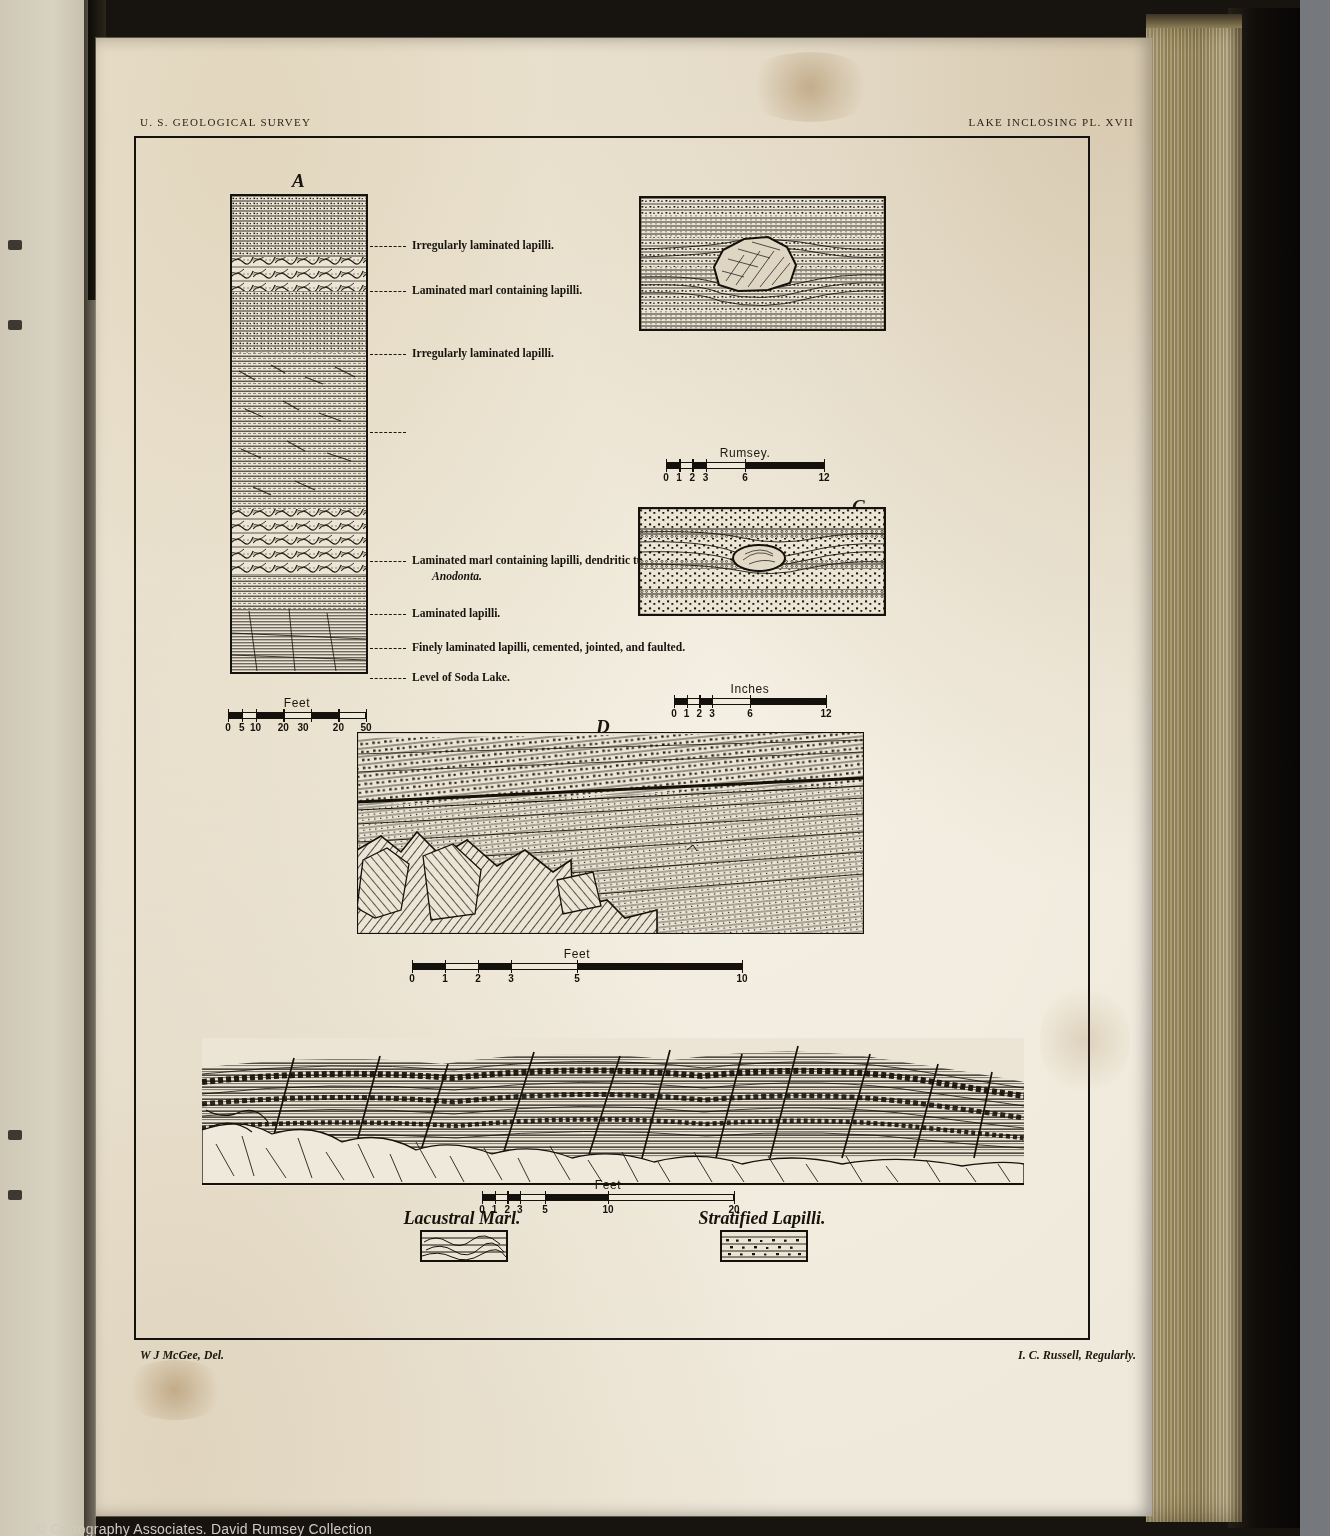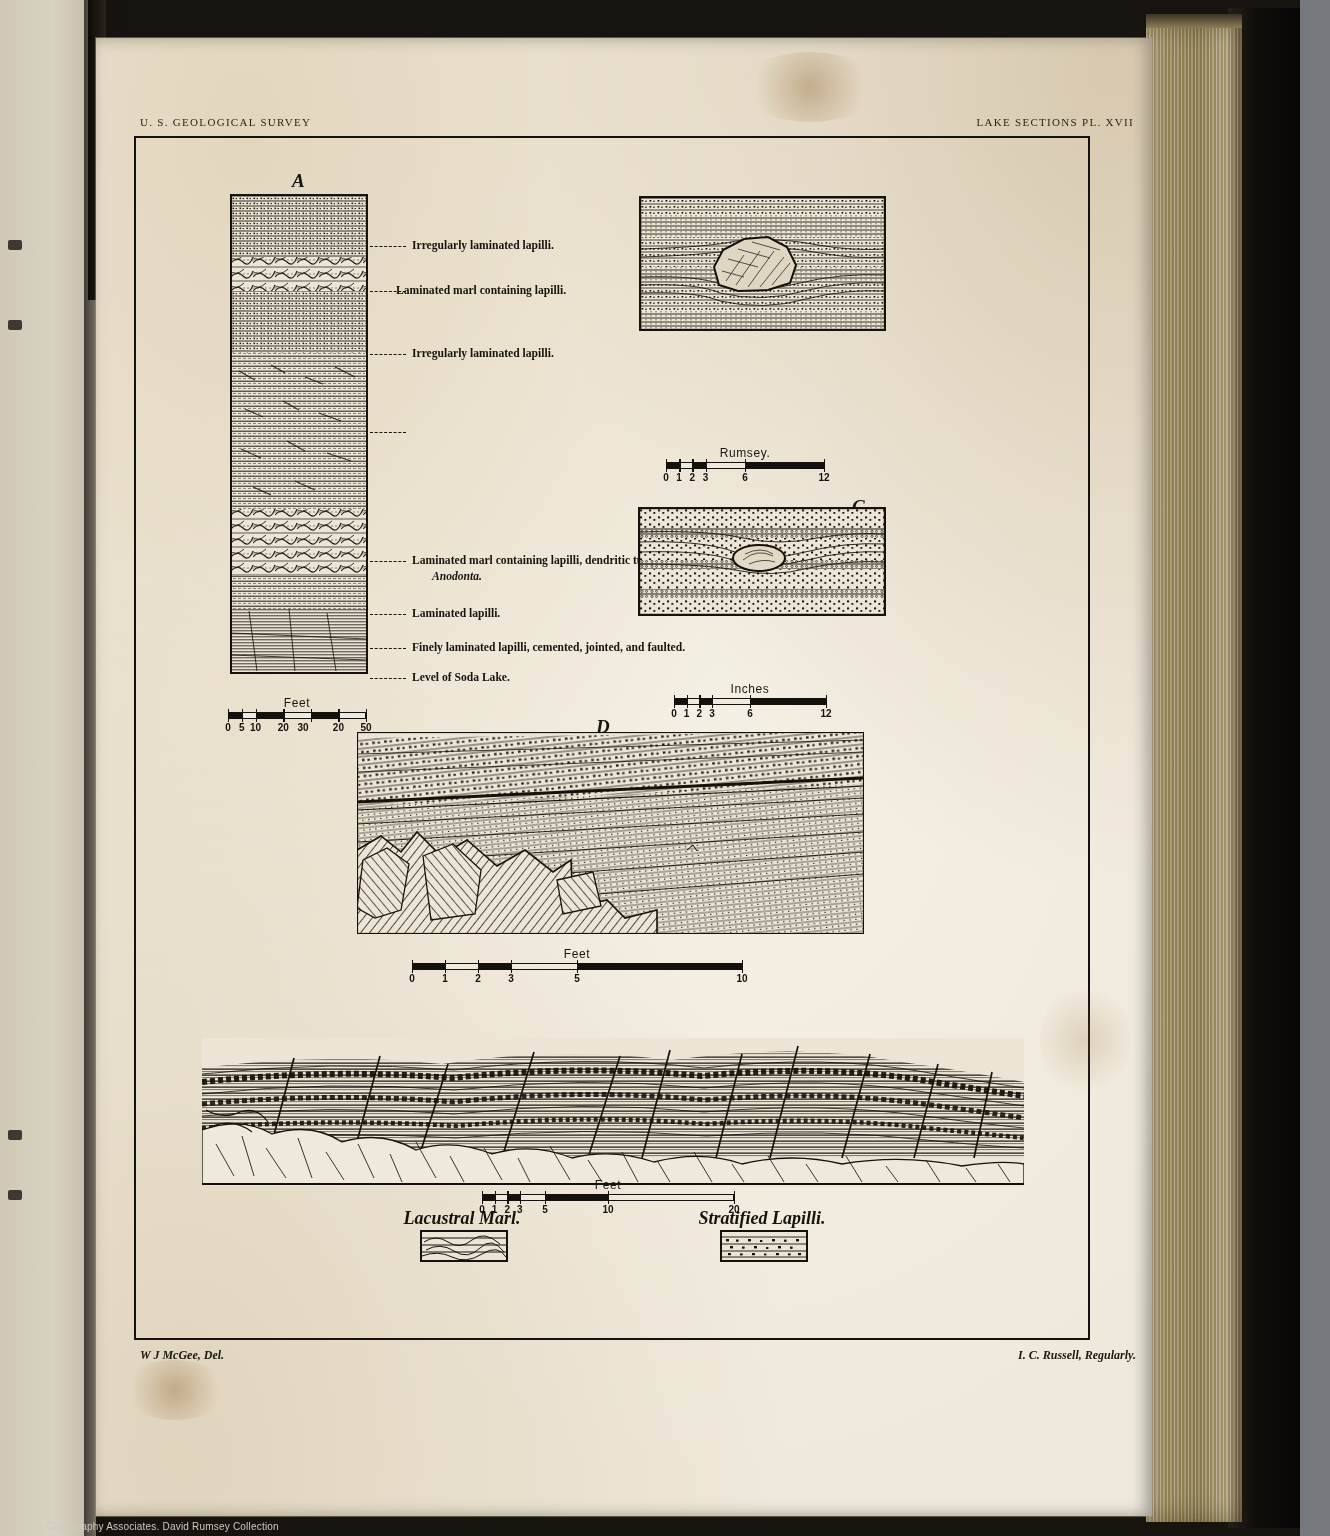--- a/index.html
+++ b/index.html
@@ -76,21 +76,21 @@
       font-family:"Liberation Serif",serif;font-style:italic;font-weight:700;font-size:18px;color:#16130d;}
   .key .box{position:absolute;left:0;top:0;width:100%;height:100%;border:2px solid #14110c;overflow:hidden;}
 
   .credit{position:absolute;top:1310px;font-family:"Liberation Serif",serif;font-style:italic;
       font-weight:700;font-size:12px;color:#1b180f;}
   .credit.l{left:44px;} .credit.r{right:16px;}
   .title{position:absolute;top:1350px;left:0;width:100%;text-align:center;
       font-family:"Liberation Sans",sans-serif;font-size:14.5px;letter-spacing:.9px;color:#1b180f;}
 
   .watermark{position:absolute;left:36px;top:1521px;font-family:"Liberation Sans",sans-serif;
-      font-size:10px;color:#cfcac0;letter-spacing:.2px;}
+      font-size:14px;color:#cfcac0;letter-spacing:.2px;}
 
   .foxing{position:absolute;border-radius:50%;pointer-events:none;
       background:radial-gradient(circle,rgba(150,112,60,.42),rgba(150,112,60,0) 70%);}
 </style>
 </head>
 <body>
 
 <div id="stage">
 
   <div class="bg"></div>
@@ -106,21 +106,21 @@
     <div class="page-tint"></div>
   </div>
   <div class="plate-mark"></div>
   <div class="plate-mark m2"></div>
   <div class="plate-mark m3"></div>
   <div class="plate-mark m4"></div>
 
   <div class="content">
 
     <div class="hdr left">U. S. GEOLOGICAL SURVEY</div>
-    <div class="hdr right">LAKE SECTIONS  PL. XVII</div>
+    <div class="hdr right">LAKE INCLOSING  PL. XVII</div>
     <div class="frame"></div>
 
     <div class="cap" style="left:196px;top:132px;">A</div>
     <div class="illus bordered" id="figA" style="left:134px;top:156px;width:136px;height:478px;">
       <svg width="136" height="478" viewBox="0 0 136 478">
         <defs>
           <pattern id="lam" width="136" height="5" patternUnits="userSpaceOnUse">
             <rect width="136" height="5" fill="#ece5d5"></rect>
             <line x1="0" y1="1.2" x2="136" y2="1.2" stroke="#1c1810" stroke-width="1"></line>
             <line x1="2" y1="3.4" x2="134" y2="3.4" stroke="#3a3426" stroke-width="0.6" stroke-dasharray="3 2"></line>
@@ -161,21 +161,21 @@
           <path d="M0 438 l136 6 M0 460 l136 5"></path>
         </g>
         <rect x="0" y="0" width="136" height="478" fill="none" stroke="#14110b" stroke-width="2"></rect>
       </svg>
     </div>
 
     <div class="leader" style="left:274px;top:208px;width:36px;"></div>
     <div class="lbl" style="left:316px;top:201px;width:320px;">Irregularly laminated lapilli.</div>
 
     <div class="leader" style="left:274px;top:253px;width:36px;"></div>
-    <div class="lbl" style="left:300px;top:246px;width:320px;">Laminated marl containing lapilli.</div>
+    <div class="lbl" style="left:316px;top:246px;width:320px;">Laminated marl containing lapilli.</div>
 
     <div class="leader" style="left:274px;top:316px;width:36px;"></div>
     <div class="lbl" style="left:316px;top:309px;width:320px;">Irregularly laminated lapilli.</div>
 
     <div class="leader" style="left:274px;top:394px;width:36px;"></div>
 
     <div class="leader" style="left:274px;top:523px;width:36px;"></div>
     <div class="lbl" style="left:316px;top:516px;width:350px;">Laminated marl containing lapilli, dendritic tufa, and</div>
     <div class="lbl" style="left:336px;top:532px;width:320px;font-style:italic;">Anodonta.</div>
 

